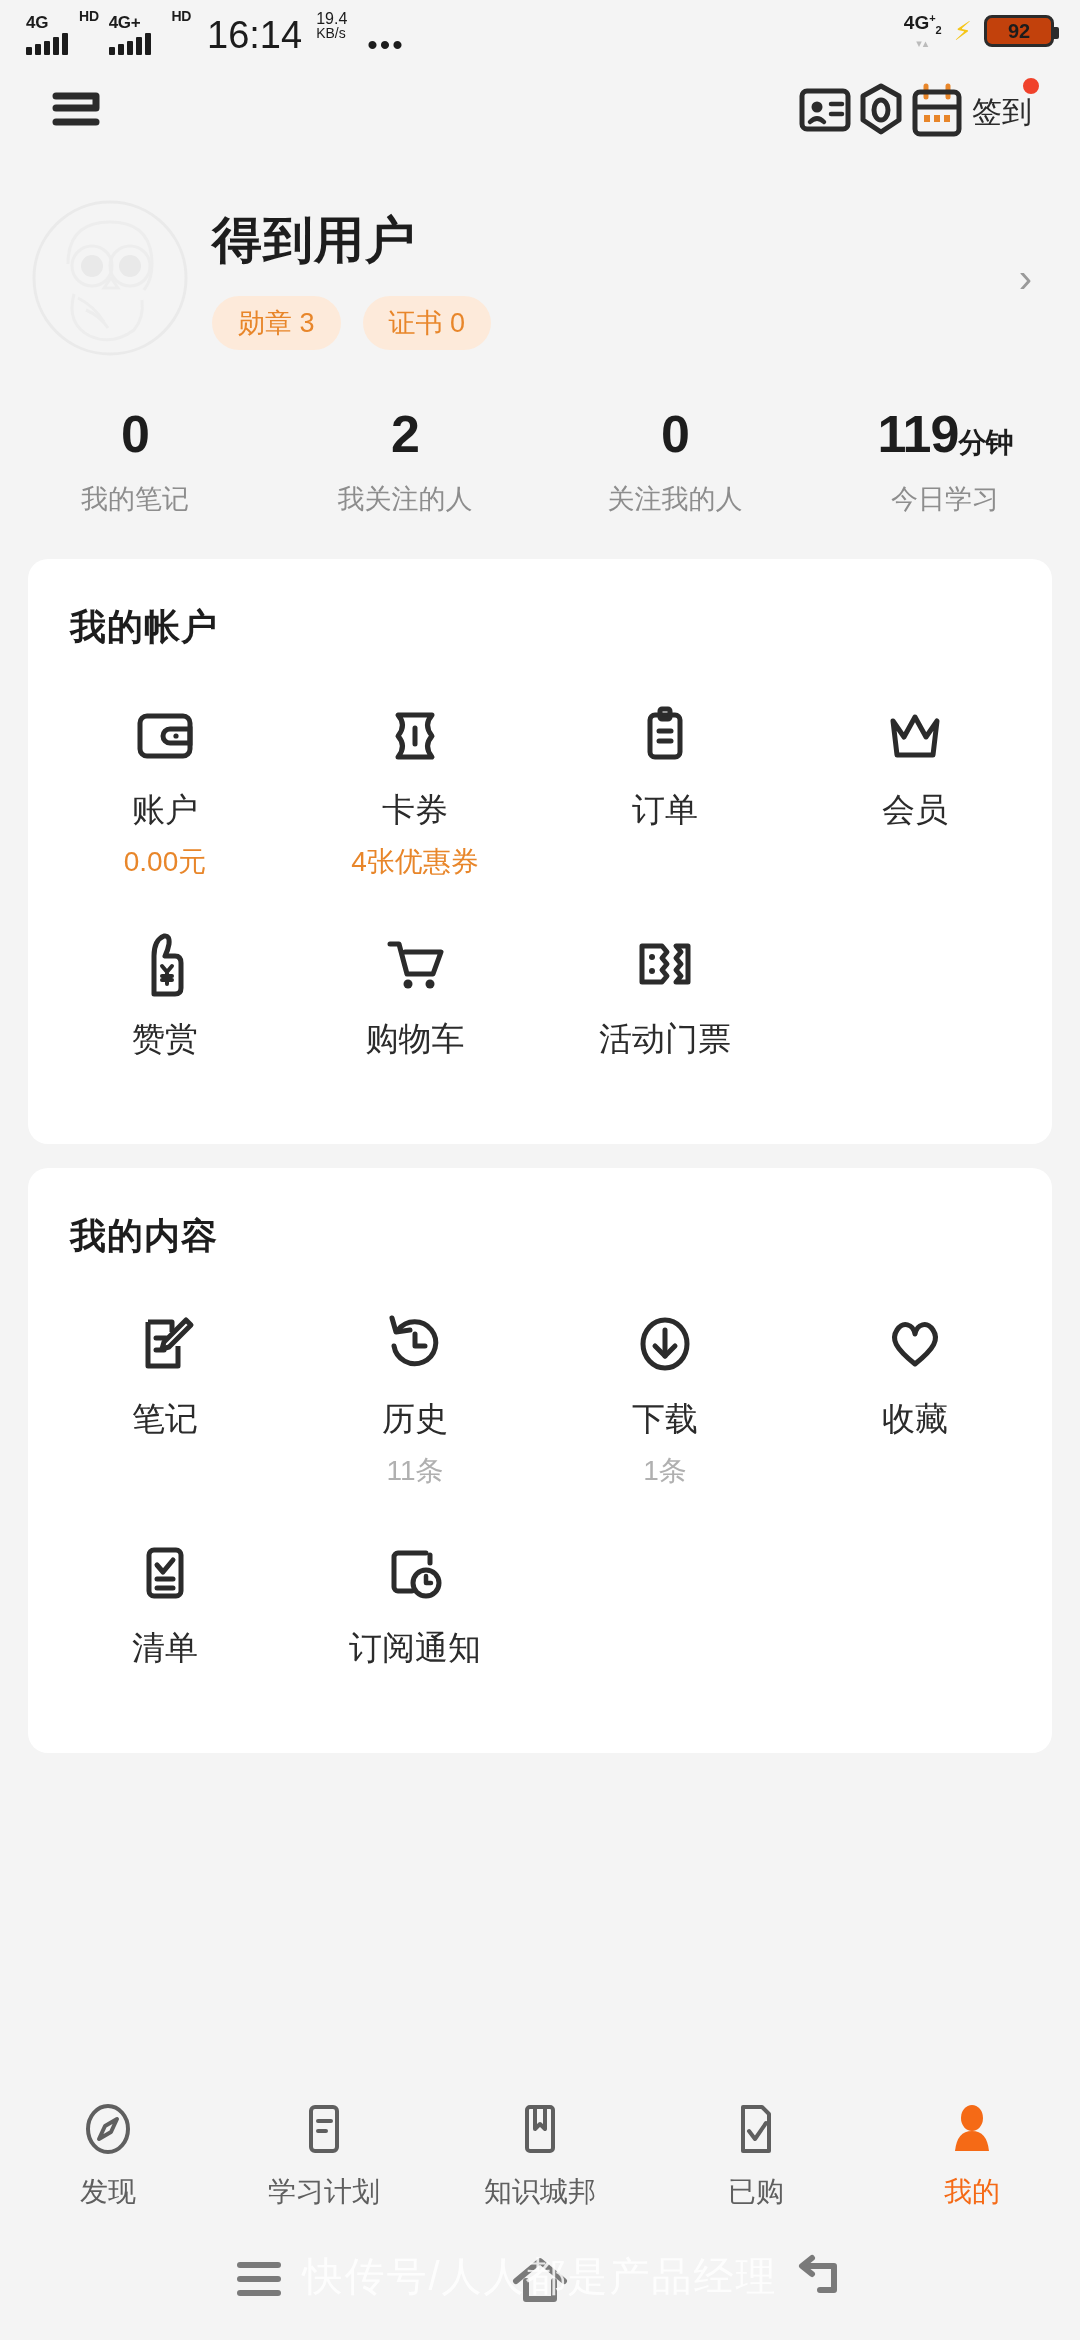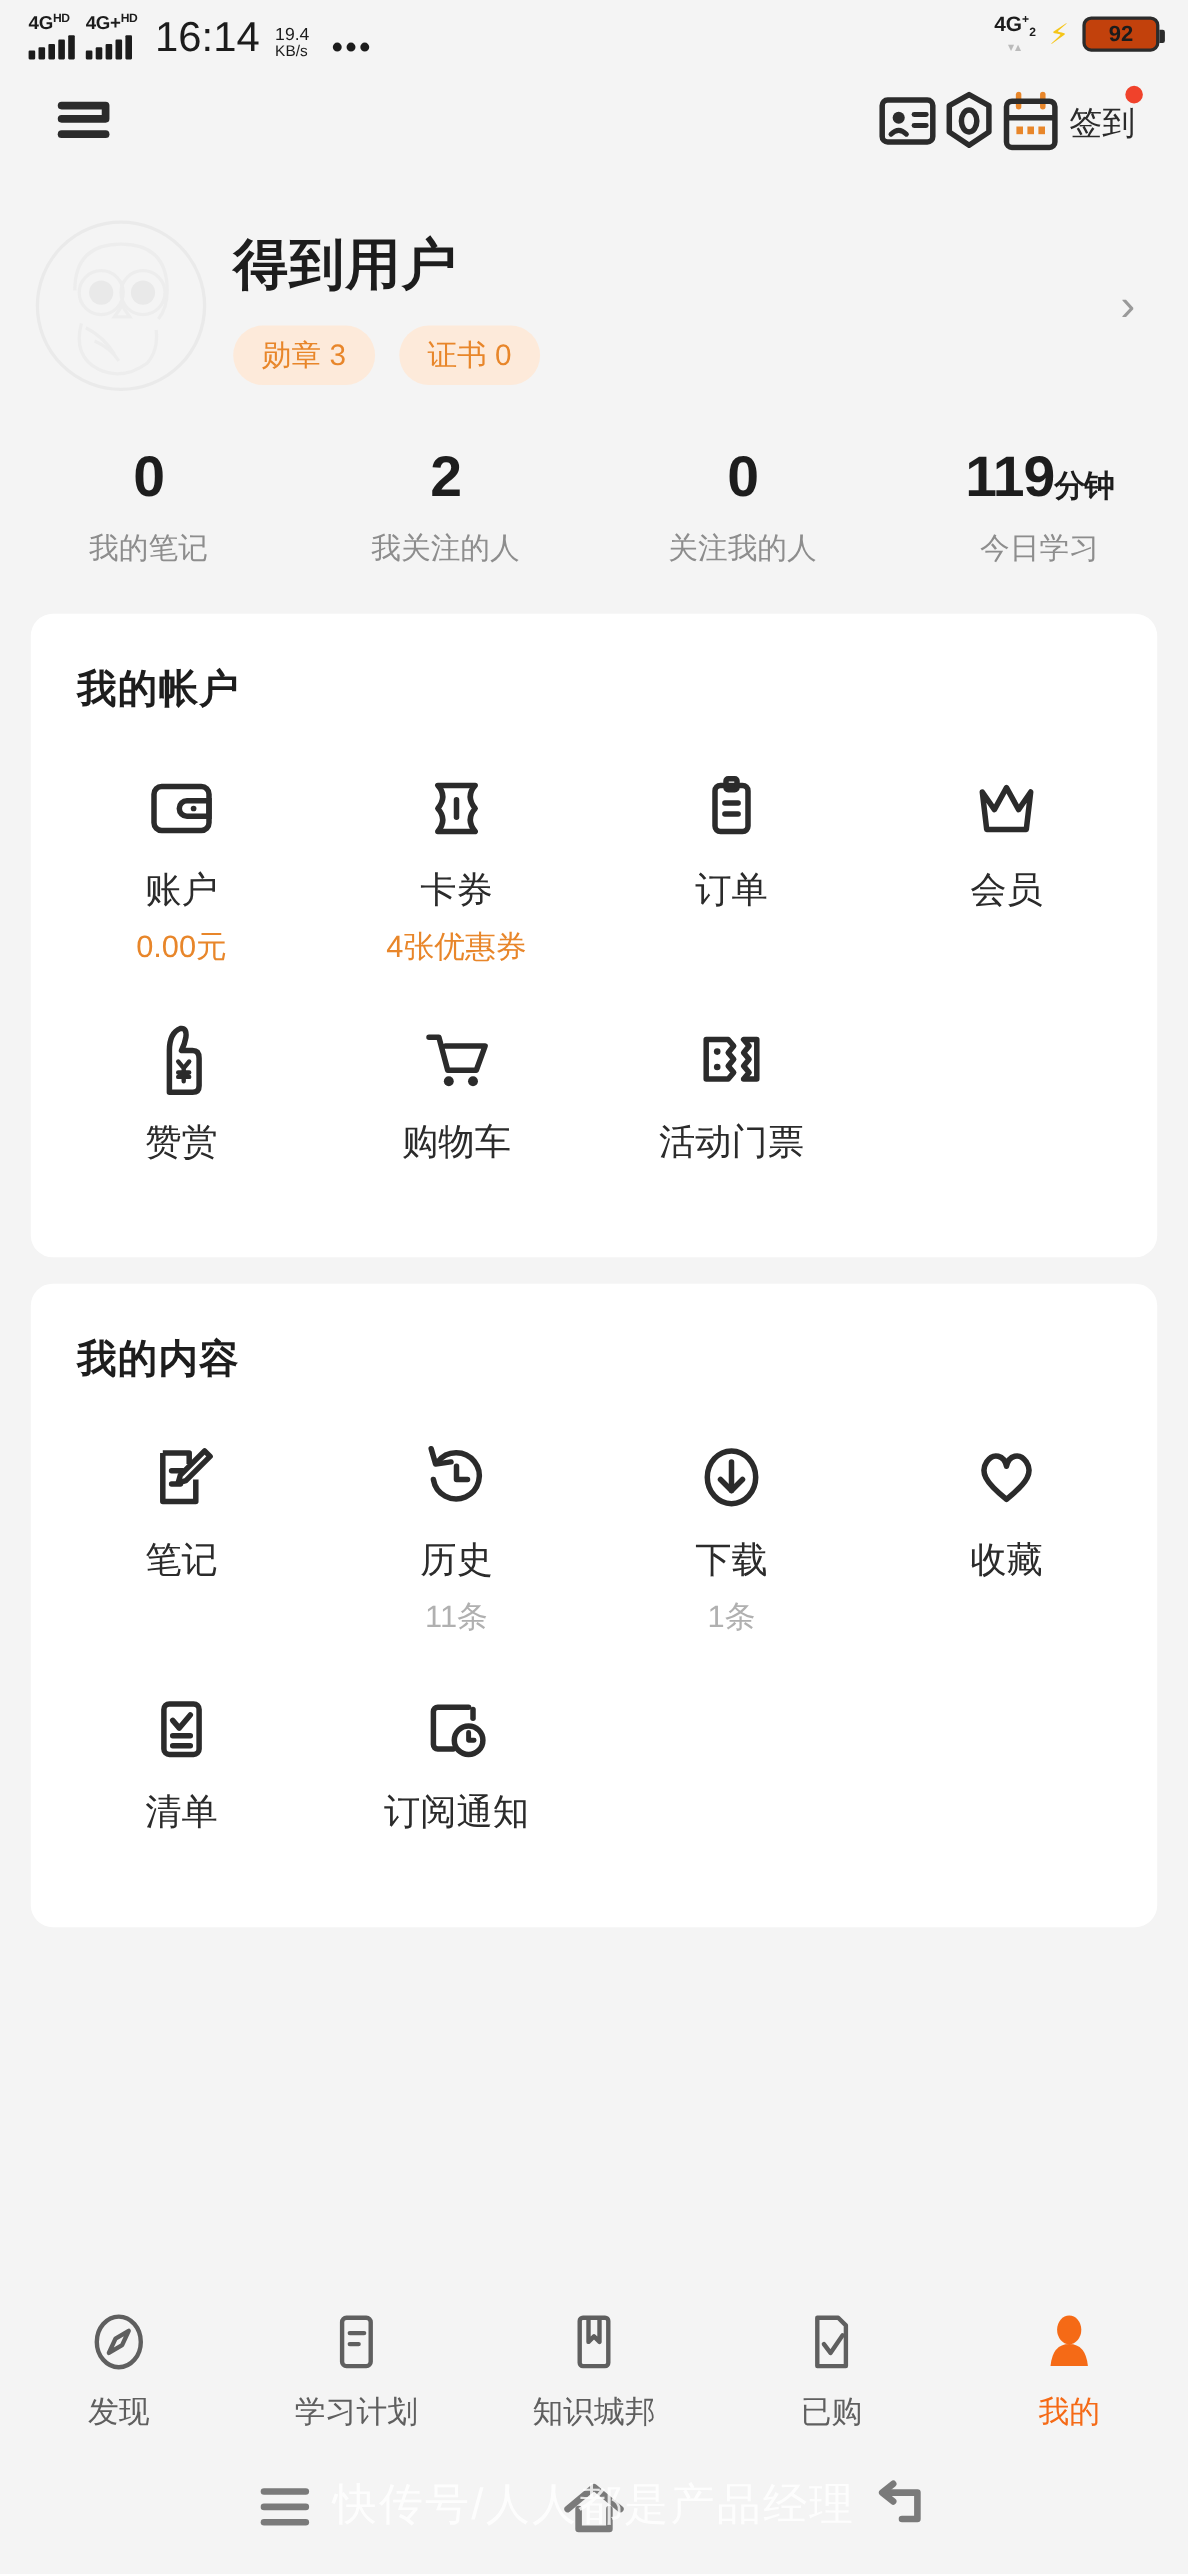--- a/index.html
+++ b/index.html
@@ -15,30 +15,30 @@
 
   
   .statusbar{
     height:62px; display:flex; align-items:center;
     padding:0 26px; font-size:0;
   }
   .sb-left{display:flex;align-items:flex-end;gap:10px;flex:1;}
   .sb-right{display:flex;align-items:center;gap:12px;}
   .sig{display:flex;flex-direction:column;align-items:flex-start;}
   .sig-label{font-size:17px;font-weight:bold;color:#1c1c1c;line-height:18px;letter-spacing:-0.3px;}
-  .sig-label sup{font-size:11px;vertical-align:super;font-weight:bold;}
+  .sig-label sup{font-size:14px;vertical-align:super;font-weight:bold;margin-left:31px;}
   .bars{display:flex;align-items:flex-end;gap:3px;height:22px;margin-top:2px;}
   .bars i{width:6px;background:#1c1c1c;border-radius:1px;display:block;}
   .bars i:nth-child(1){height:8px;}
   .bars i:nth-child(2){height:11px;}
   .bars i:nth-child(3){height:14px;}
   .bars i:nth-child(4){height:18px;}
   .bars i:nth-child(5){height:22px;}
   .clock{font-size:38px;color:#1c1c1c;line-height:40px;margin-left:6px;font-weight:400;}
-  .netspeed{display:flex;flex-direction:column;line-height:15px;margin-left:4px;margin-bottom:0;}
+  .netspeed{display:flex;flex-direction:column;line-height:15px;margin-left:4px;margin-bottom:14px;}
   .netspeed span{font-size:16px;color:#1c1c1c;}
   .netspeed span.unit{font-size:14px;}
   .dots{font-size:30px;color:#1c1c1c;letter-spacing:2px;margin-left:10px;line-height:20px;}
   .sb-4g{display:flex;flex-direction:column;align-items:center;line-height:1;}
   .sb-4g .t{font-size:19px;font-weight:bold;color:#1c1c1c;}
   .sb-4g .arrows{font-size:11px;color:#bbb;letter-spacing:1px;margin-top:1px;}
   .bolt{font-size:26px;color:#f5c518;line-height:26px;}
   .battery{
     width:70px;height:32px;border:3px solid #2b2b2b;border-radius:8px;
     position:relative;display:flex;align-items:center;justify-content:center;

